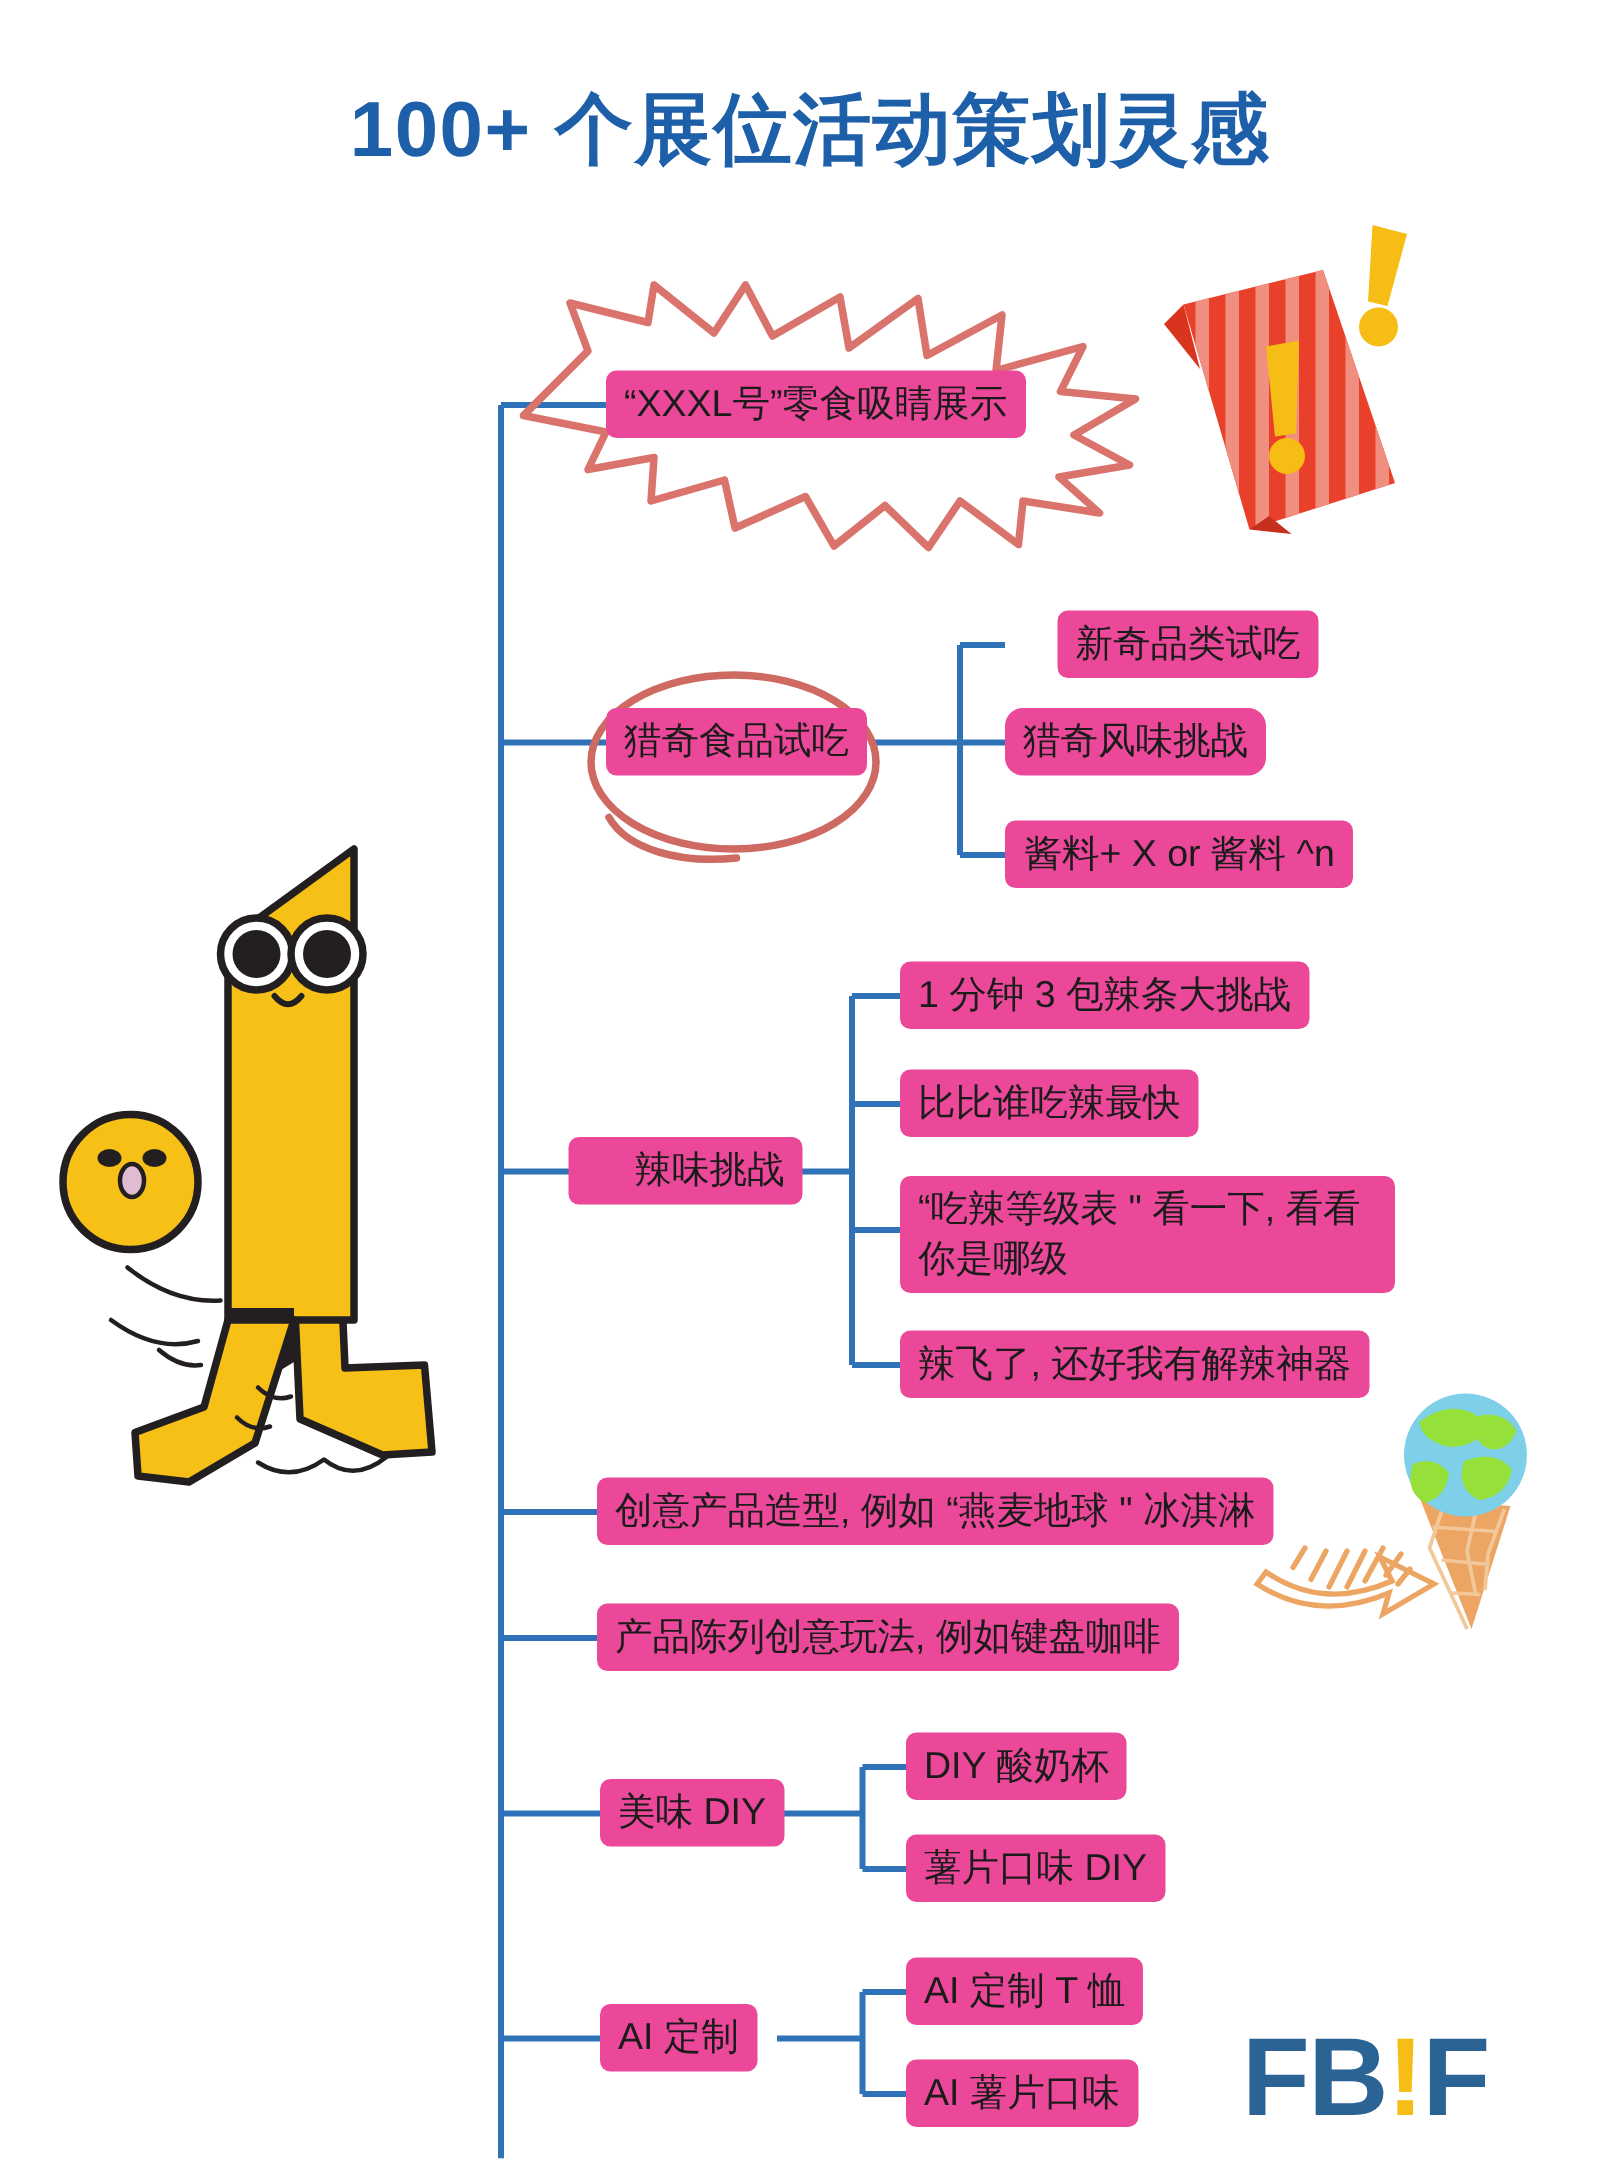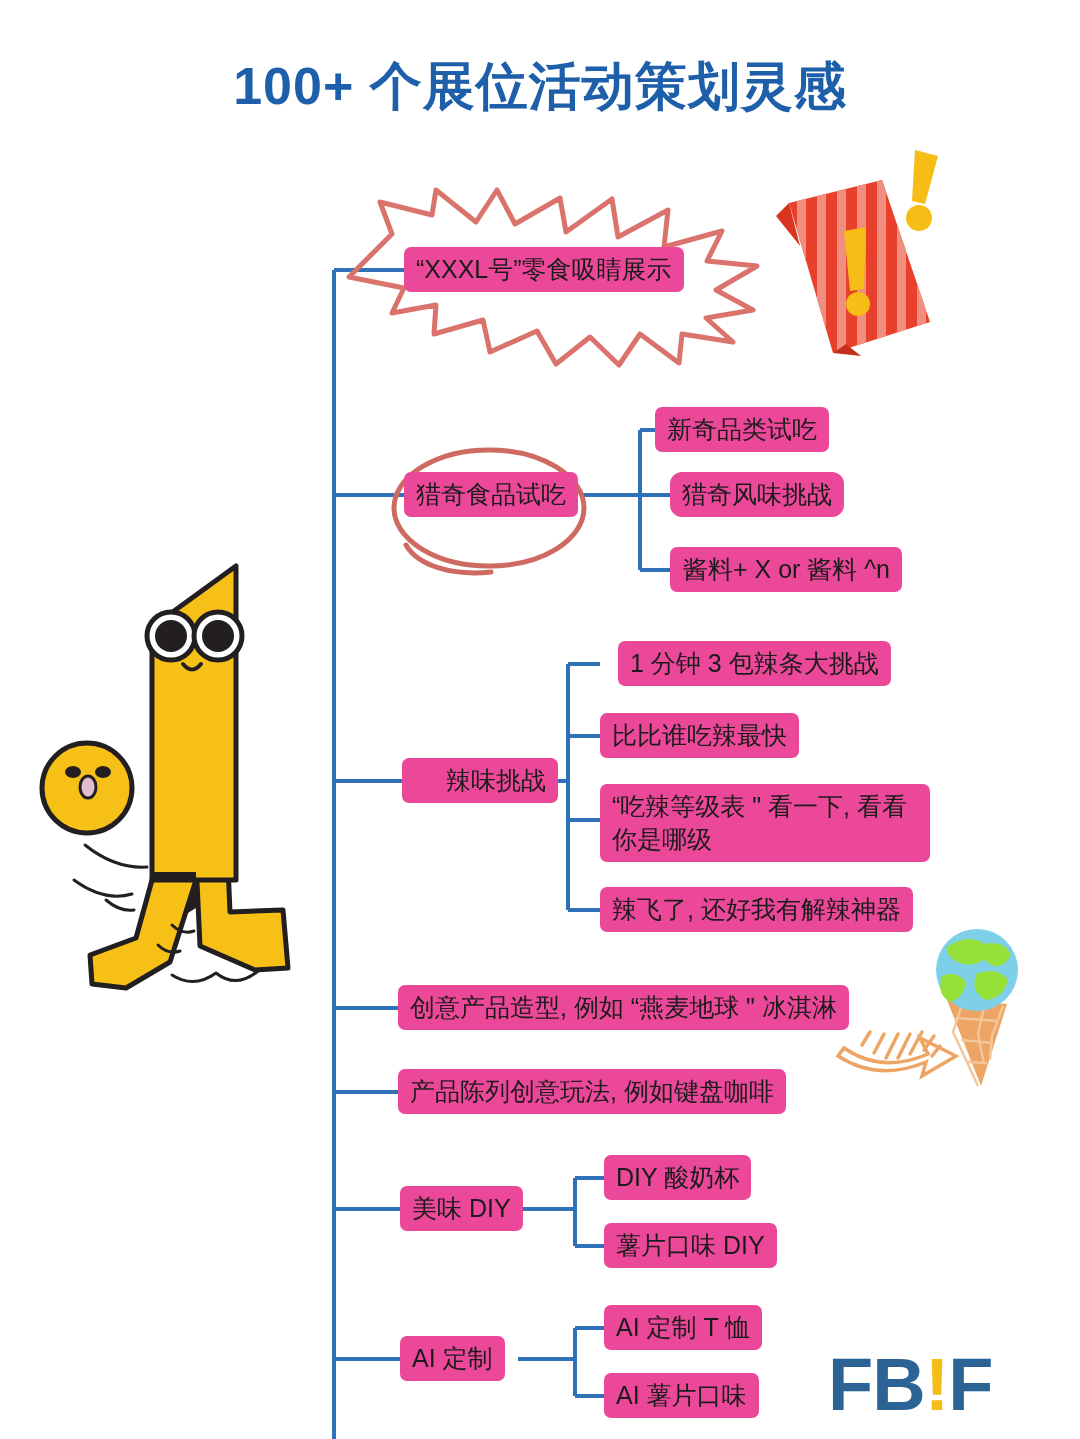--- a/index.html
+++ b/index.html
@@ -207,35 +207,35 @@
       <path d="M910,1054 L922,1032"></path>
       <path d="M924,1050 L934,1036"></path>
       <path d="M932,1056 L940,1046"></path>
     </g>
   </svg>
 
   <div class="chip lvl1" style="left:404px;top:247px;">“XXXL号”零食吸睛展示</div>
 
   <div class="chip lvl1" style="left:404px;top:472px;">猎奇食品试吃</div>
 
-  <div class="chip lvl1" style="left:402px;top:758px;padding-left:44px;">辣味挑战</div>
+  <div class="chip lvl1" style="left:379px;top:758px;padding-left:44px;">辣味挑战</div>
 
   <div class="chip lvl1" style="left:398px;top:985px;">创意产品造型, 例如 “燕麦地球 " 冰淇淋</div>
 
   <div class="chip lvl1" style="left:398px;top:1069px;">产品陈列创意玩法, 例如键盘咖啡</div>
 
   <div class="chip lvl1" style="left:400px;top:1186px;">美味 DIY</div>
 
   <div class="chip lvl1" style="left:400px;top:1336px;">AI 定制</div>
 
-  <div class="chip lvl2" style="left:655px;top:407px;">新奇品类试吃</div>
+  <div class="chip lvl2" style="left:705px;top:407px;">新奇品类试吃</div>
   <div class="chip lvl2" style="left:670px;top:472px;border-radius:12px;">猎奇风味挑战</div>
   <div class="chip lvl2" style="left:670px;top:547px;padding-left:13px;">酱料+ X or 酱料 ^n</div>
 
-  <div class="chip lvl2" style="left:600px;top:641px;margin-left:18px;">1 分钟 3 包辣条大挑战</div>
+  <div class="chip lvl2" style="left:600px;top:641px;">1 分钟 3 包辣条大挑战</div>
   <div class="chip lvl2" style="left:600px;top:713px;">比比谁吃辣最快</div>
   <div class="chip lvl2 wrap" style="left:600px;top:784px;width:330px;">“吃辣等级表 " 看一下, 看看你是哪级</div>
   <div class="chip lvl2" style="left:600px;top:887px;">辣飞了, 还好我有解辣神器</div>
 
   <div class="chip lvl2" style="left:604px;top:1155px;">DIY 酸奶杯</div>
   <div class="chip lvl2" style="left:604px;top:1223px;">薯片口味 DIY</div>
 
   <div class="chip lvl2" style="left:604px;top:1305px;">AI 定制 T 恤</div>
   <div class="chip lvl2" style="left:604px;top:1373px;">AI 薯片口味</div>
 

